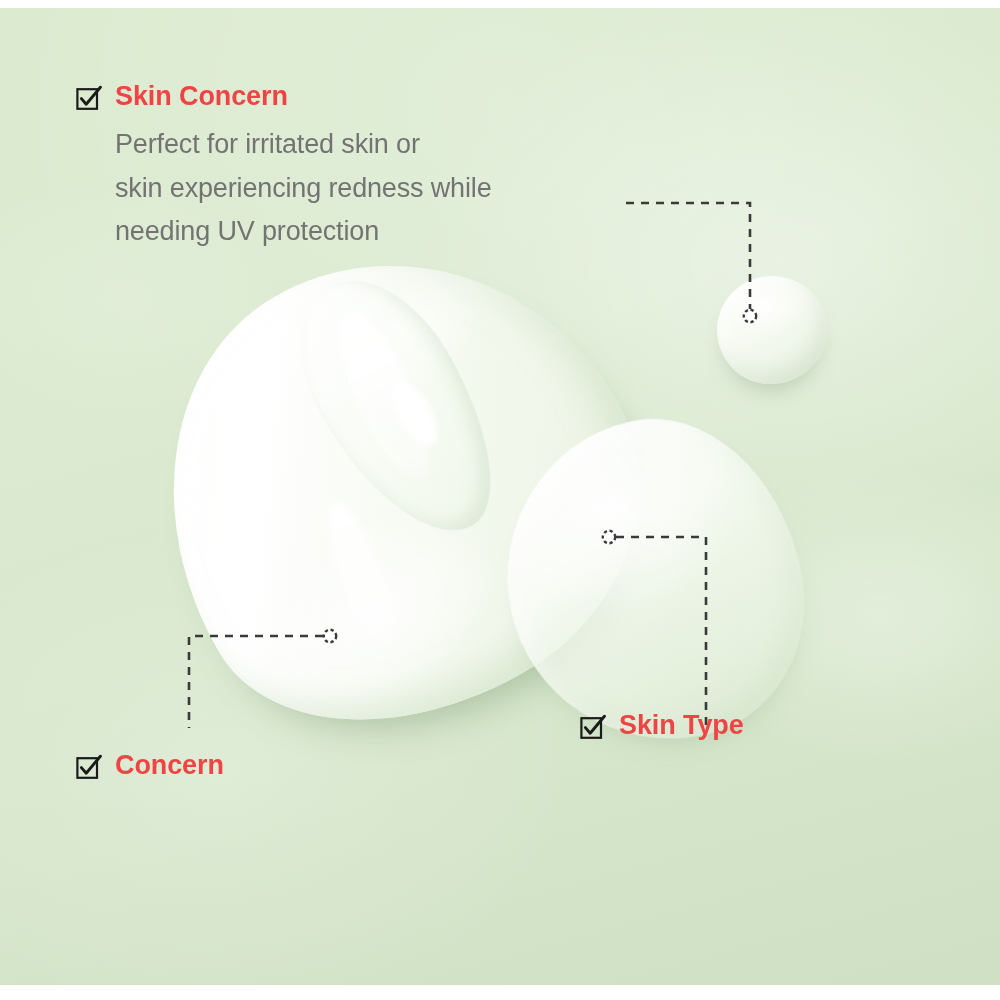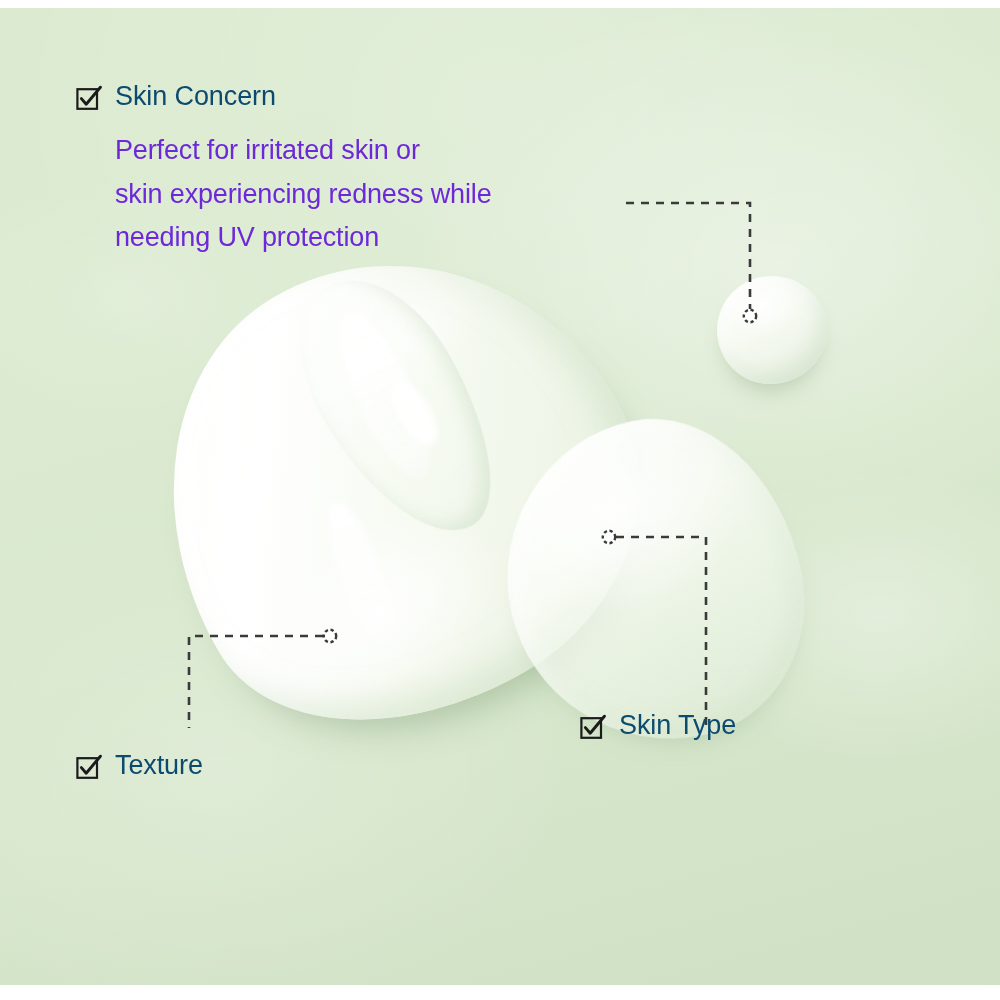--- a/index.html
+++ b/index.html
@@ -164,32 +164,32 @@
   }
   .checkbox-icon {
     flex: 0 0 auto;
     width: 26px;
     height: 26px;
     margin-top: 3px;
     display: block;
   }
   .feature-title {
     font-size: 27px;
-    font-weight: normal;
-    color: #0c4a6e;
+    font-weight: bold;
+    color: #ef4444;
     line-height: 1.05;
     letter-spacing: -0.1px;
     white-space: nowrap;
   }
   .feature-body {
     margin-left: 39px;
-    margin-top: 18px;
+    margin-top: 12px;
     font-size: 27px;
     line-height: 1.62;
-    color: #6d28d9;
+    color: #737373;
     white-space: pre-line;
     letter-spacing: -0.15px;
   }
 
   #feat-concern { left: 76px; top: 82px; }
   #feat-texture { left: 76px; top: 751px; }
   #feat-type    { left: 580px; top: 711px; }
 </style>
 </head>
 <body>
@@ -235,21 +235,21 @@
 skin experiencing redness while
 needing UV protection</div>
   </div>
 
   <div class="feature" id="feat-texture">
     <div class="feature-head">
       <svg class="checkbox-icon" viewBox="0 0 26 26">
         <rect x="1.4" y="4.2" width="19.6" height="19.6" fill="none" stroke="#1b1b1b" stroke-width="2.2"></rect>
         <path d="M 5.4 13.6 L 10.2 19.2 L 24.4 2.2" fill="none" stroke="#1b1b1b" stroke-width="2.9" stroke-linecap="round" stroke-linejoin="round"></path>
       </svg>
-      <div class="feature-title">Texture</div>
+      <div class="feature-title">Concern</div>
     </div>
   </div>
 
   <div class="feature" id="feat-type">
     <div class="feature-head">
       <svg class="checkbox-icon" viewBox="0 0 26 26">
         <rect x="1.4" y="4.2" width="19.6" height="19.6" fill="none" stroke="#1b1b1b" stroke-width="2.2"></rect>
         <path d="M 5.4 13.6 L 10.2 19.2 L 24.4 2.2" fill="none" stroke="#1b1b1b" stroke-width="2.9" stroke-linecap="round" stroke-linejoin="round"></path>
       </svg>
       <div class="feature-title">Skin Type</div>

